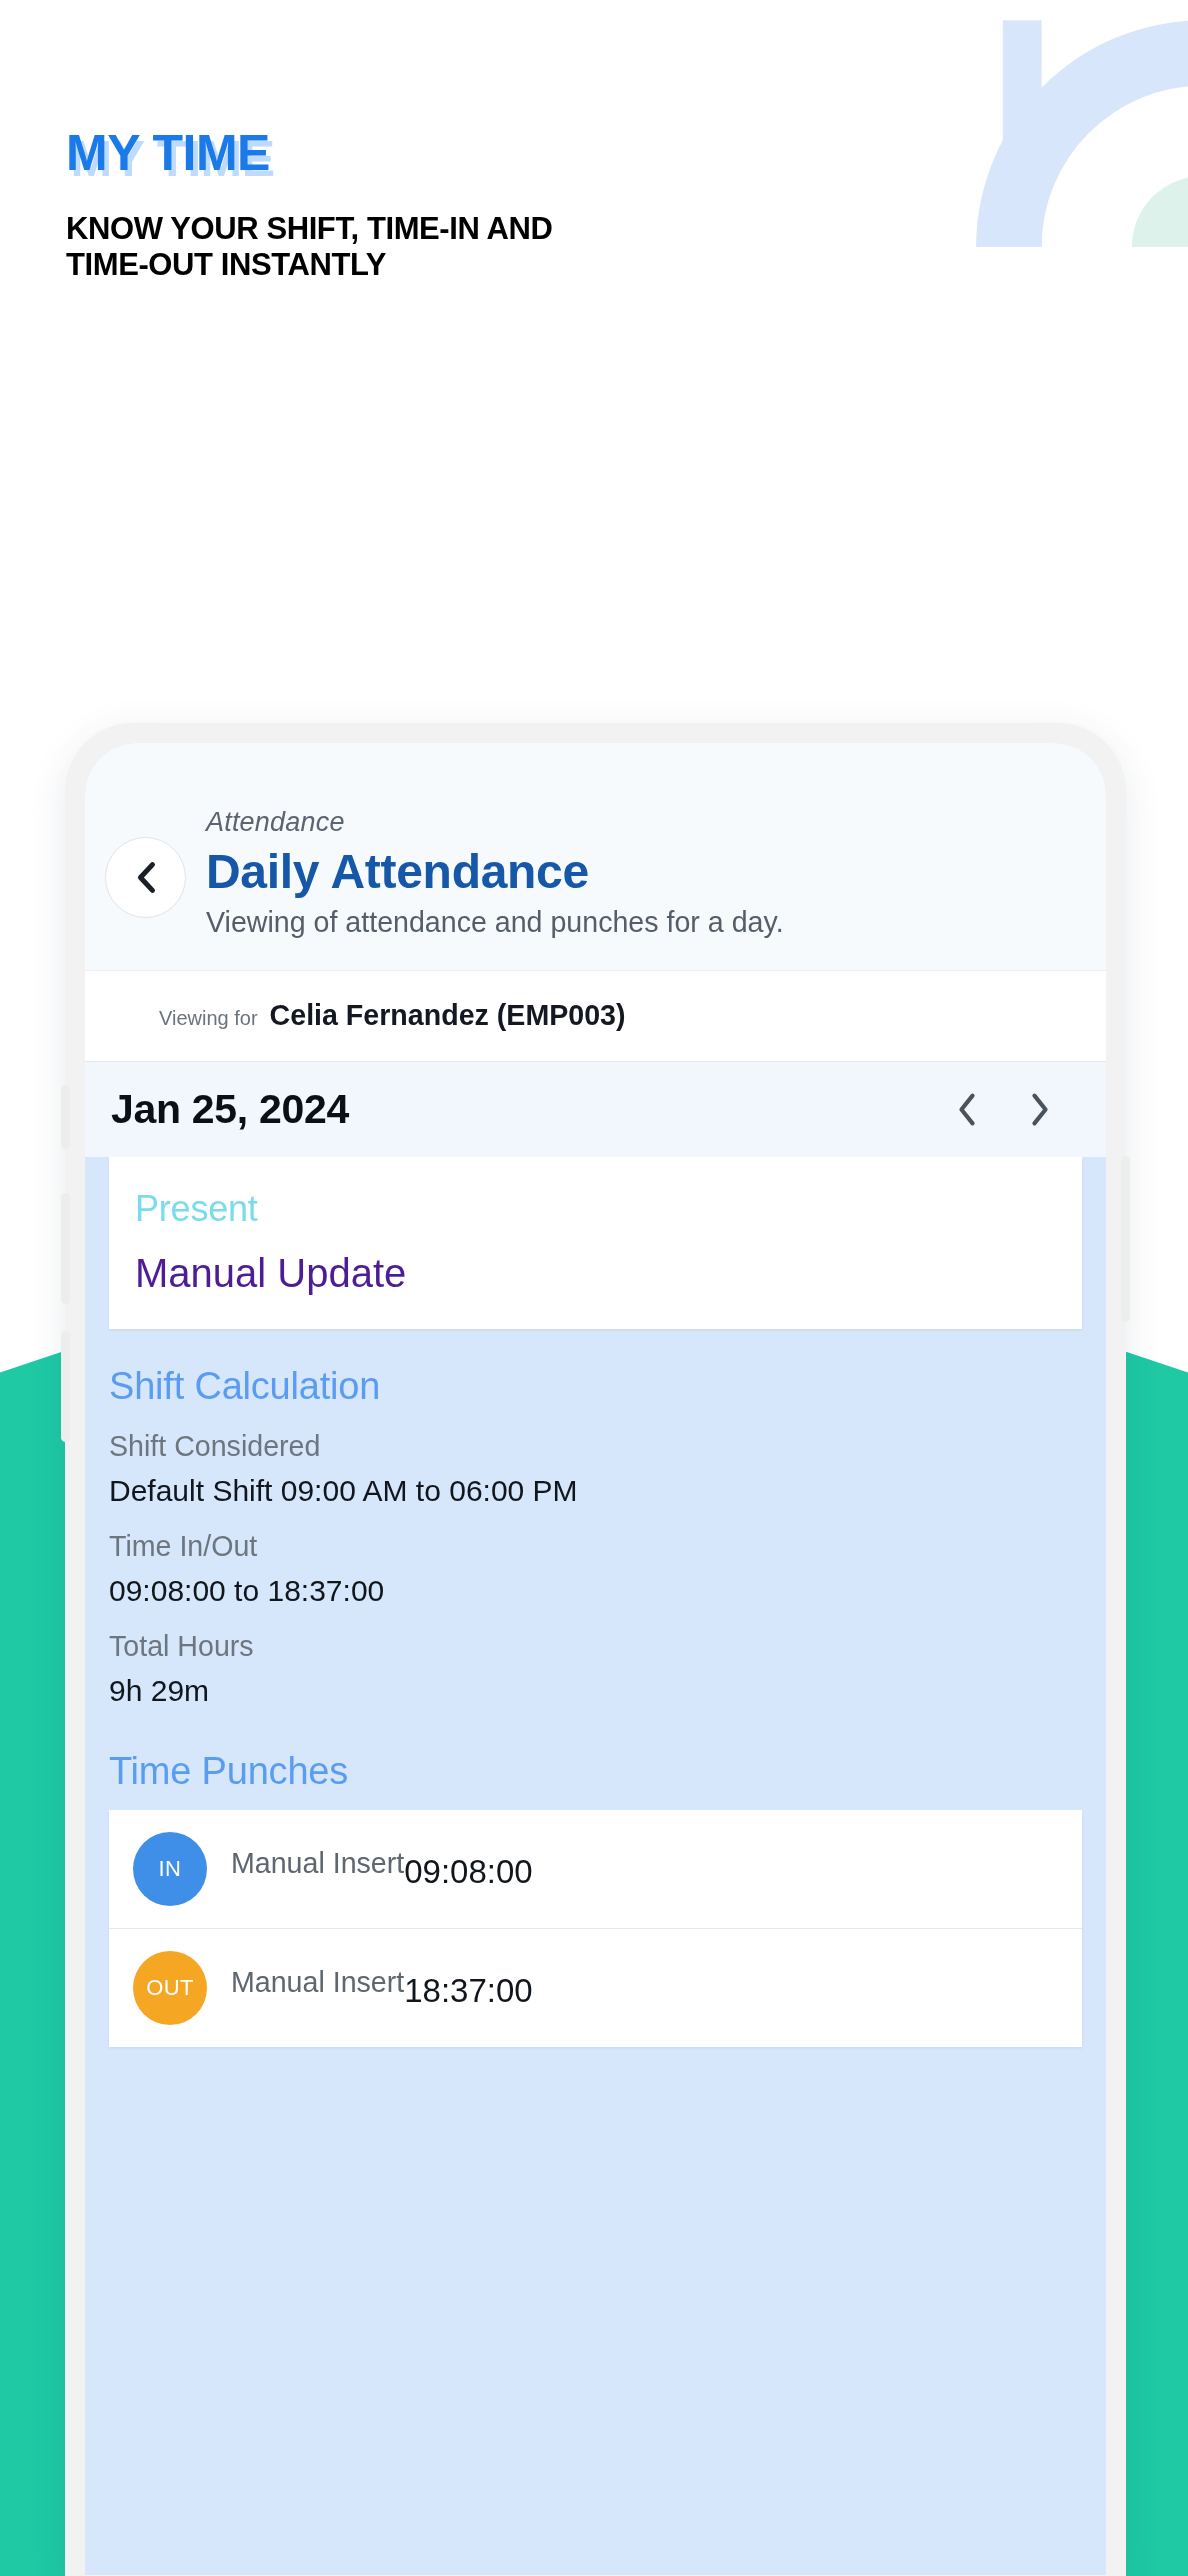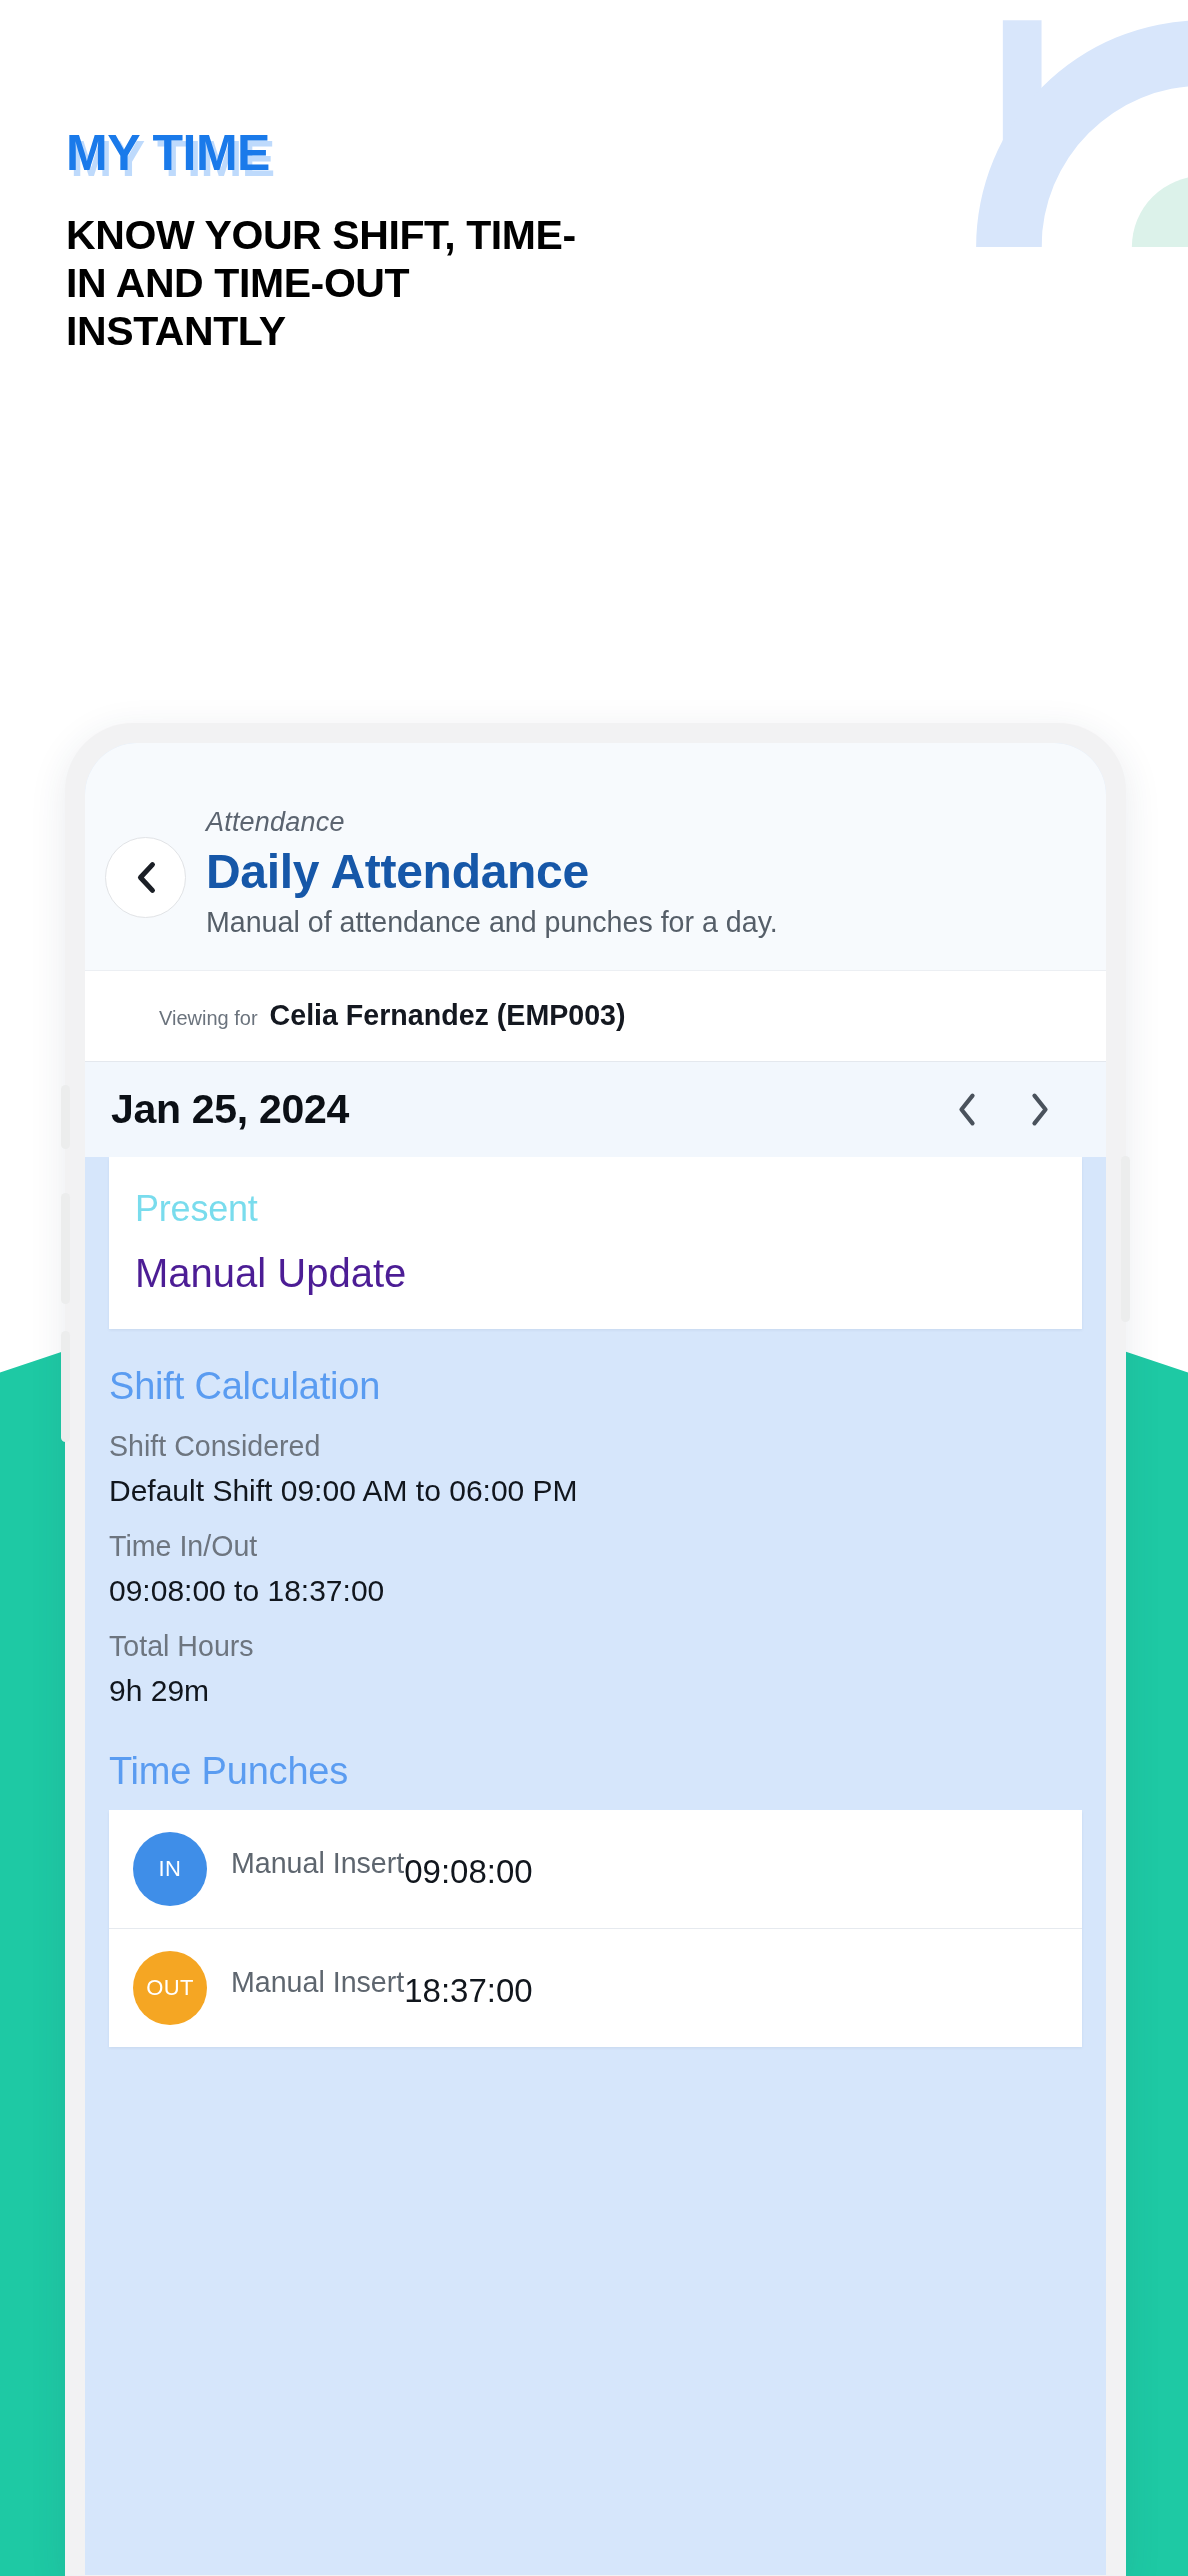--- a/index.html
+++ b/index.html
@@ -34,21 +34,21 @@
   .promo-title {
     font-size:50px;
     font-weight:bold;
     letter-spacing:-0.5px;
     color:#1a7aea;
     text-shadow:4.6px 5.5px 0 rgba(150,195,250,0.62);
     line-height:1.05;
   }
   .promo-sub {
     margin-top:31px;
-    font-size:41px;
+    font-size:31px;
     font-weight:bold;
     color:#000000;
     line-height:1.18;
     letter-spacing:-0.4px;
     max-width:516px;
   }
 
   
   .teal-band {
     position:absolute;
@@ -248,21 +248,21 @@
 
       <div class="app-header">
         <div class="back-btn">
           <svg width="28" height="35" viewBox="0 0 30 38">
             <path d="M22 5 L9 19 L22 33" fill="none" stroke="#1b1f26" stroke-width="5.5" stroke-linecap="round" stroke-linejoin="round"></path>
           </svg>
         </div>
         <div class="header-text">
           <div class="breadcrumb">Attendance</div>
           <div class="page-title">Daily Attendance</div>
-          <div class="page-desc">Manual of attendance and punches for a day.</div>
+          <div class="page-desc">Viewing of attendance and punches for a day.</div>
         </div>
       </div>
 
       <div class="viewing-row">
         <span class="viewing-label">Viewing for</span>
         <span class="viewing-value">Celia Fernandez (EMP003)</span>
       </div>
 
       <div class="date-row">
         <div class="date-text">Jan 25, 2024</div>

